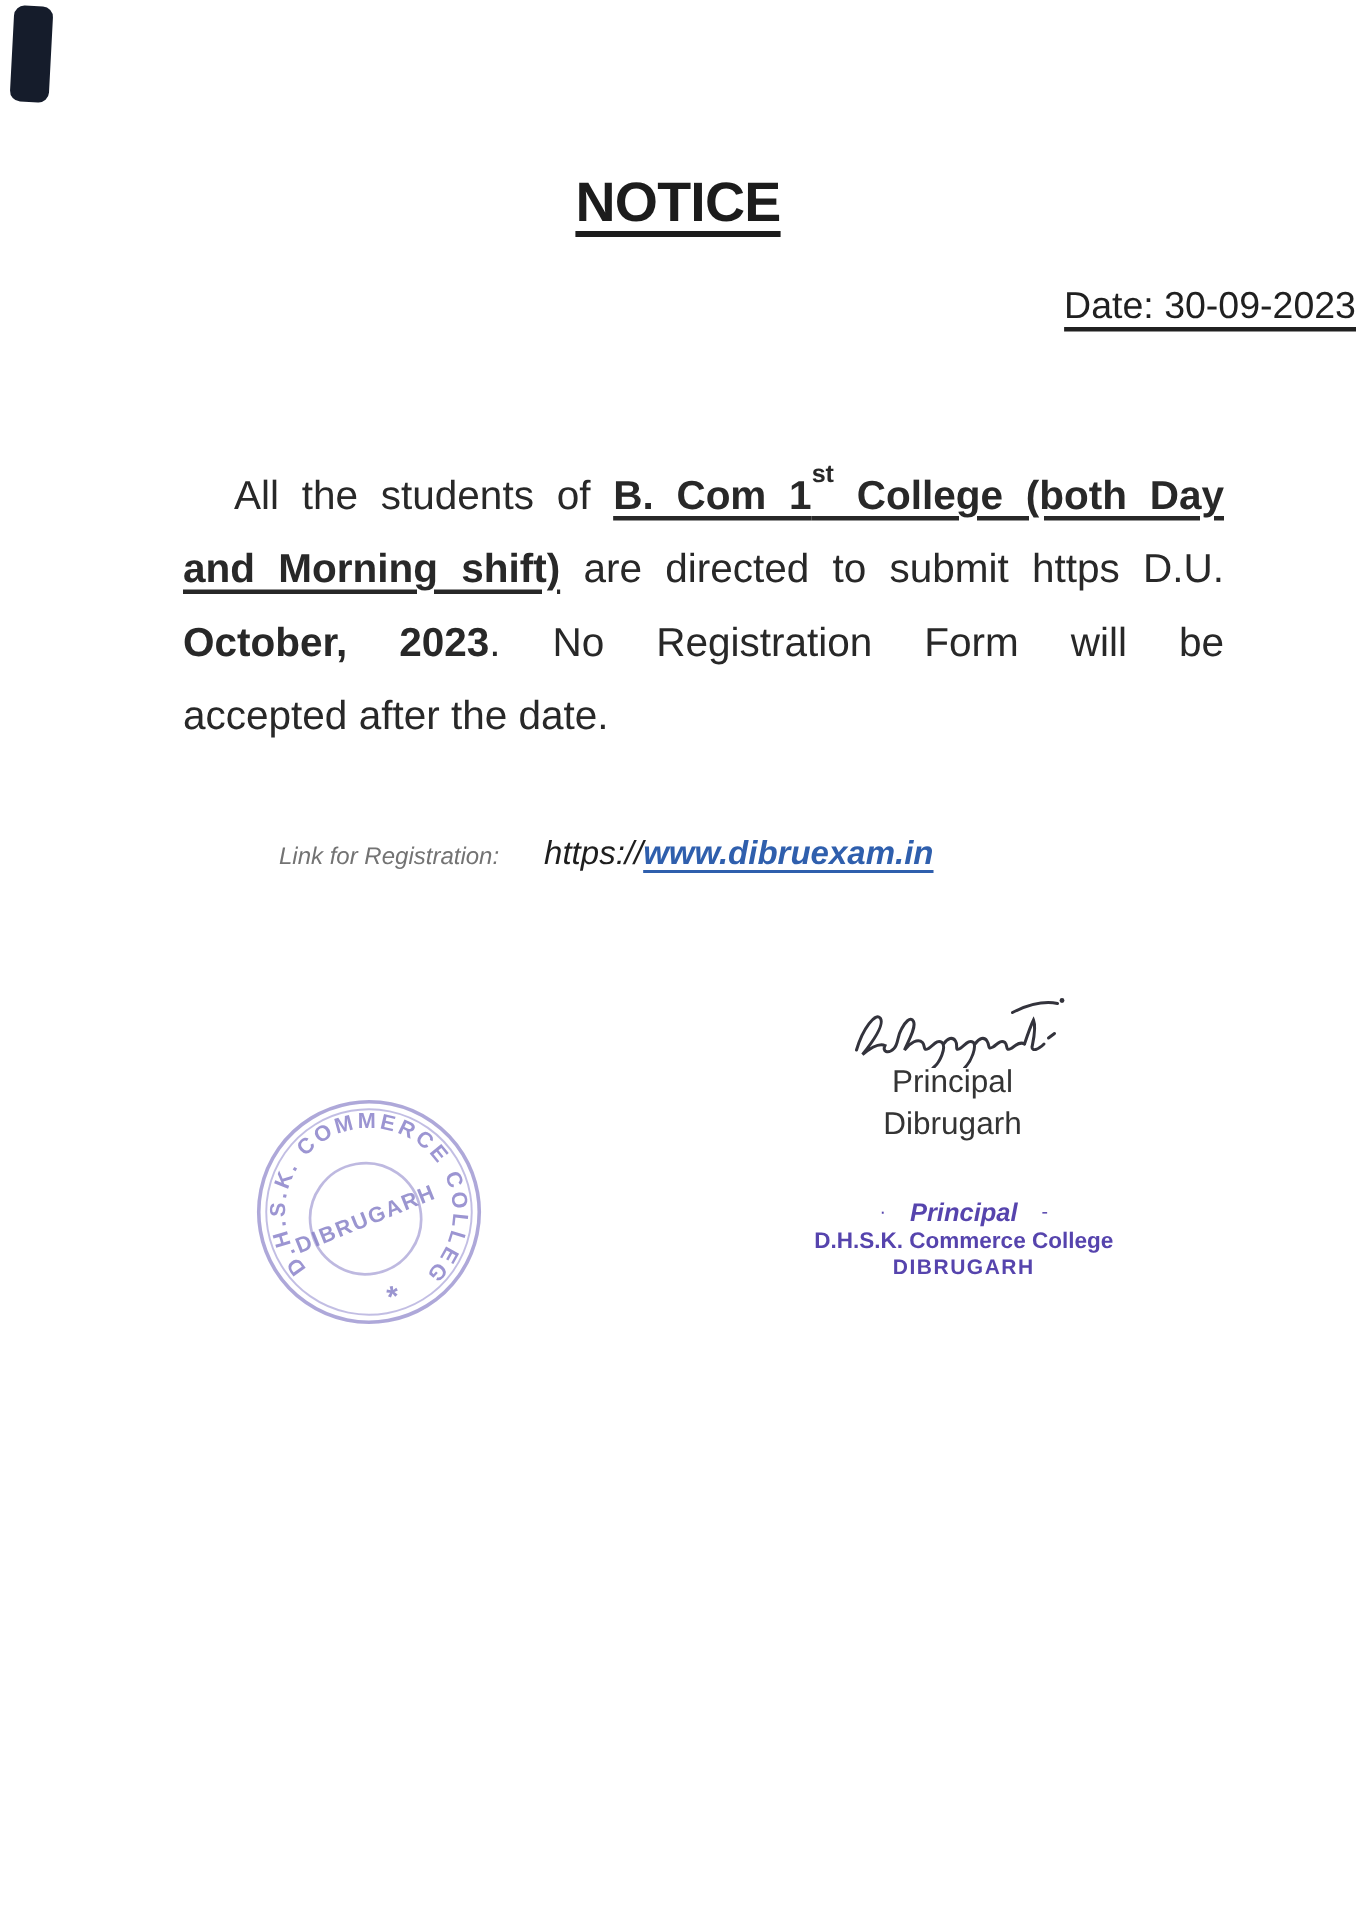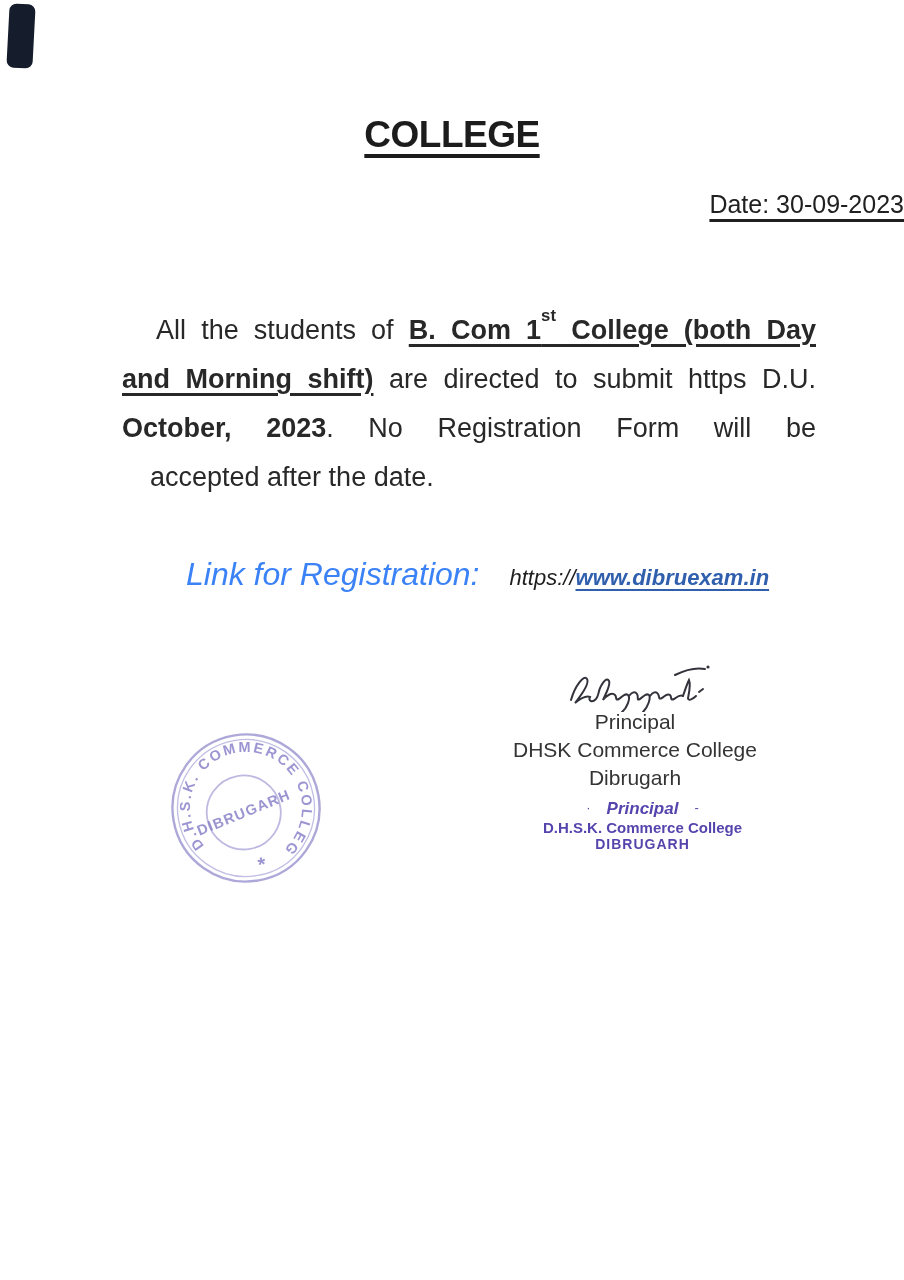--- a/index.html
+++ b/index.html
@@ -19,30 +19,30 @@
   .date{
     position:absolute;top:190px;left:0;width:100%;text-align:right;
     font-size:25px;color:#202020;
   }
   .date .ul{text-decoration:underline;text-decoration-thickness:2.5px;text-underline-offset:6px;}
   .para{
     position:absolute;left:122px;top:306px;width:694px;
     font-size:27px;color:#282828;
   }
   .pline{height:49px;line-height:49px;text-align:justify;text-align-last:justify;}
-  .pline.last{text-align:left;text-align-last:left;margin-left:28px;}
+  .pline.last{text-align:left;text-align-last:left;}
   .indent{display:inline-block;width:34px;}
   .b{font-weight:bold;}
   .u{text-decoration:underline;text-decoration-thickness:2.5px;text-underline-offset:5px;}
   sup{font-size:0.62em;line-height:0;position:relative;top:-0.45em;}
   .link-line{
     position:absolute;left:186px;top:556px;display:flex;gap:30px;align-items:baseline;
     font-style:italic;
   }
-  .link-label{font-size:32px;color:#3b82f6;}
+  .link-label{font-size:16px;color:#737373;}
   .link-url{font-size:22px;color:#1e1e1e;}
   .url{
     color:#2f5fad;font-weight:bold;text-decoration:underline;
     text-decoration-thickness:2px;text-underline-offset:4px;
   }
   .signoff{position:absolute;left:470px;top:662px;width:330px;text-align:center;color:#343434;}
   .sig-svg{display:block;margin:0 auto -4px 95px;}
   .signoff-line{font-size:21px;line-height:28px;}
   .stamp-lines{
     position:absolute;left:520px;top:800px;width:245px;text-align:center;
@@ -54,21 +54,21 @@
   .stamp-line3{font-size:14px;font-weight:bold;letter-spacing:1px;line-height:15px;margin-top:1px;}
   .round-stamp{position:absolute;left:146px;top:708px;opacity:0.82;}
   .round-stamp text{font-family:"Liberation Sans",sans-serif;}
 </style>
 </head>
 <body>
 
 <div class="corner-mark"></div>
 
 <div class="title">
-  <span class="ul">COLLEGE</span>
+  <span class="ul">NOTICE</span>
 </div>
 
 <div class="date">
   <span class="ul">Date: 30-09-2023</span>
 </div>
 
 <div class="para">
   <div class="pline"><span class="indent"></span><span>All the students of </span><span class="b u"><span>B. Com 1</span><sup>st</sup><span> College (both Day</span></span></div>
   <div class="pline"><span class="b u">and Morning shift)</span><span> are directed to submit https D.U.</span></div>
   <div class="pline"><span class="b">October, 2023</span><span>. No Registration Form will be</span></div>
@@ -86,21 +86,20 @@
       <path d="M6 38 C10 24 19 12 22 17 C25 22 14 36 10 41 C16 36 21 33 25 35 C23 39 27 41 31 37 C34 34 33 29 36 24 C38 20 42 15 44 19 C46 23 40 33 38 38 C42 33 47 30 50 33 C52 35 50 39 54 37 C58 34 60 31 63 33 C66 36 62 46 57 50"></path>
       <path d="M64 34 C67 30 70 29 72 32 C74 35 71 39 75 37 C79 34 81 31 84 33 C86 36 83 45 78 50"></path>
       <path d="M85 34 C88 30 91 29 93 32 C95 35 93 38 97 36 C100 34 102 31 105 33 C107 35 105 39 109 37 C112 35 115 32 118 34"></path>
       <path d="M118 34 C120 28 122 22 124 18 C126 23 124 31 123 36 C123 39 127 38 131 34"></path>
       <path d="M110 13 C118 9 130 5 140 7"></path>
       <path d="M134 30 L138 27"></path>
       <circle cx="143" cy="5" r="1.6" fill="#33333c" stroke="none"></circle>
     </g>
   </svg>
   <div class="signoff-line">Principal</div>
-  <div class="signoff-line">DHSK Commerce College</div>
   <div class="signoff-line">Dibrugarh</div>
 </div>
 
 <div class="stamp-lines">
   <div class="stamp-line1"><span class="mark">·</span><span>Principal</span><span class="mark">-</span></div>
   <div class="stamp-line2">D.H.S.K. Commerce College</div>
   <div class="stamp-line3">DIBRUGARH</div>
 </div>
 
 <svg class="round-stamp" width="200" height="200" viewBox="0 0 200 200" xmlns="http://www.w3.org/2000/svg" xmlns:xlink="http://www.w3.org/1999/xlink">

